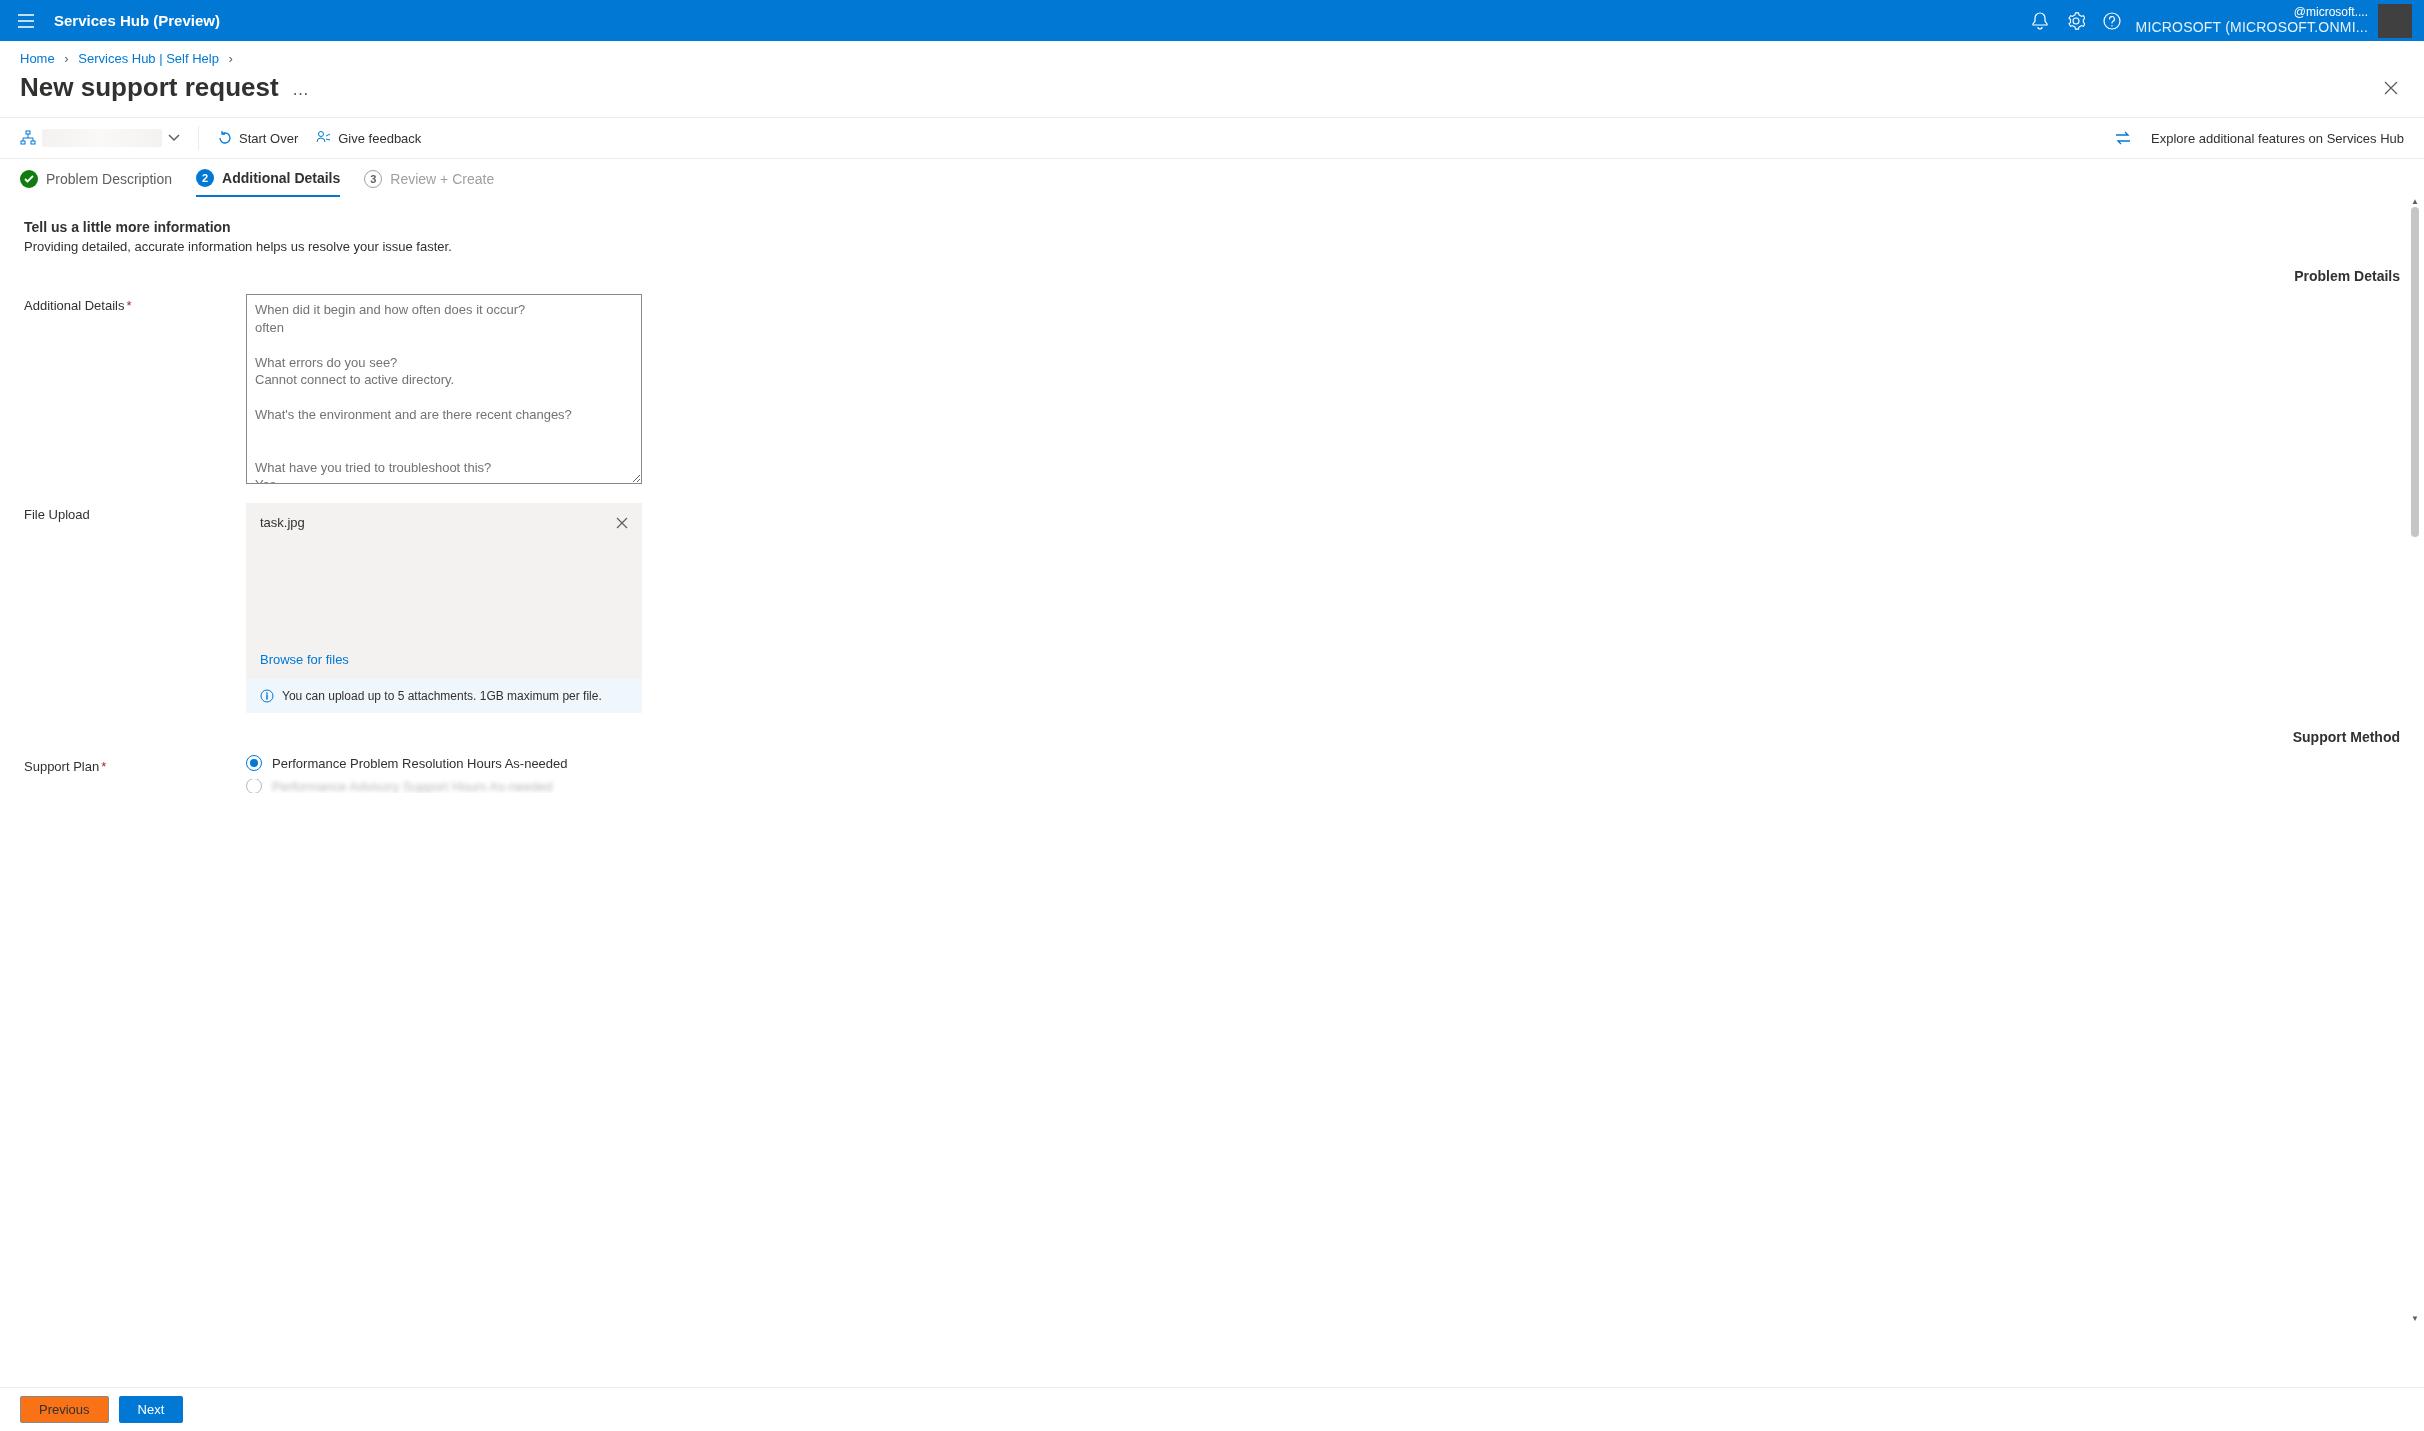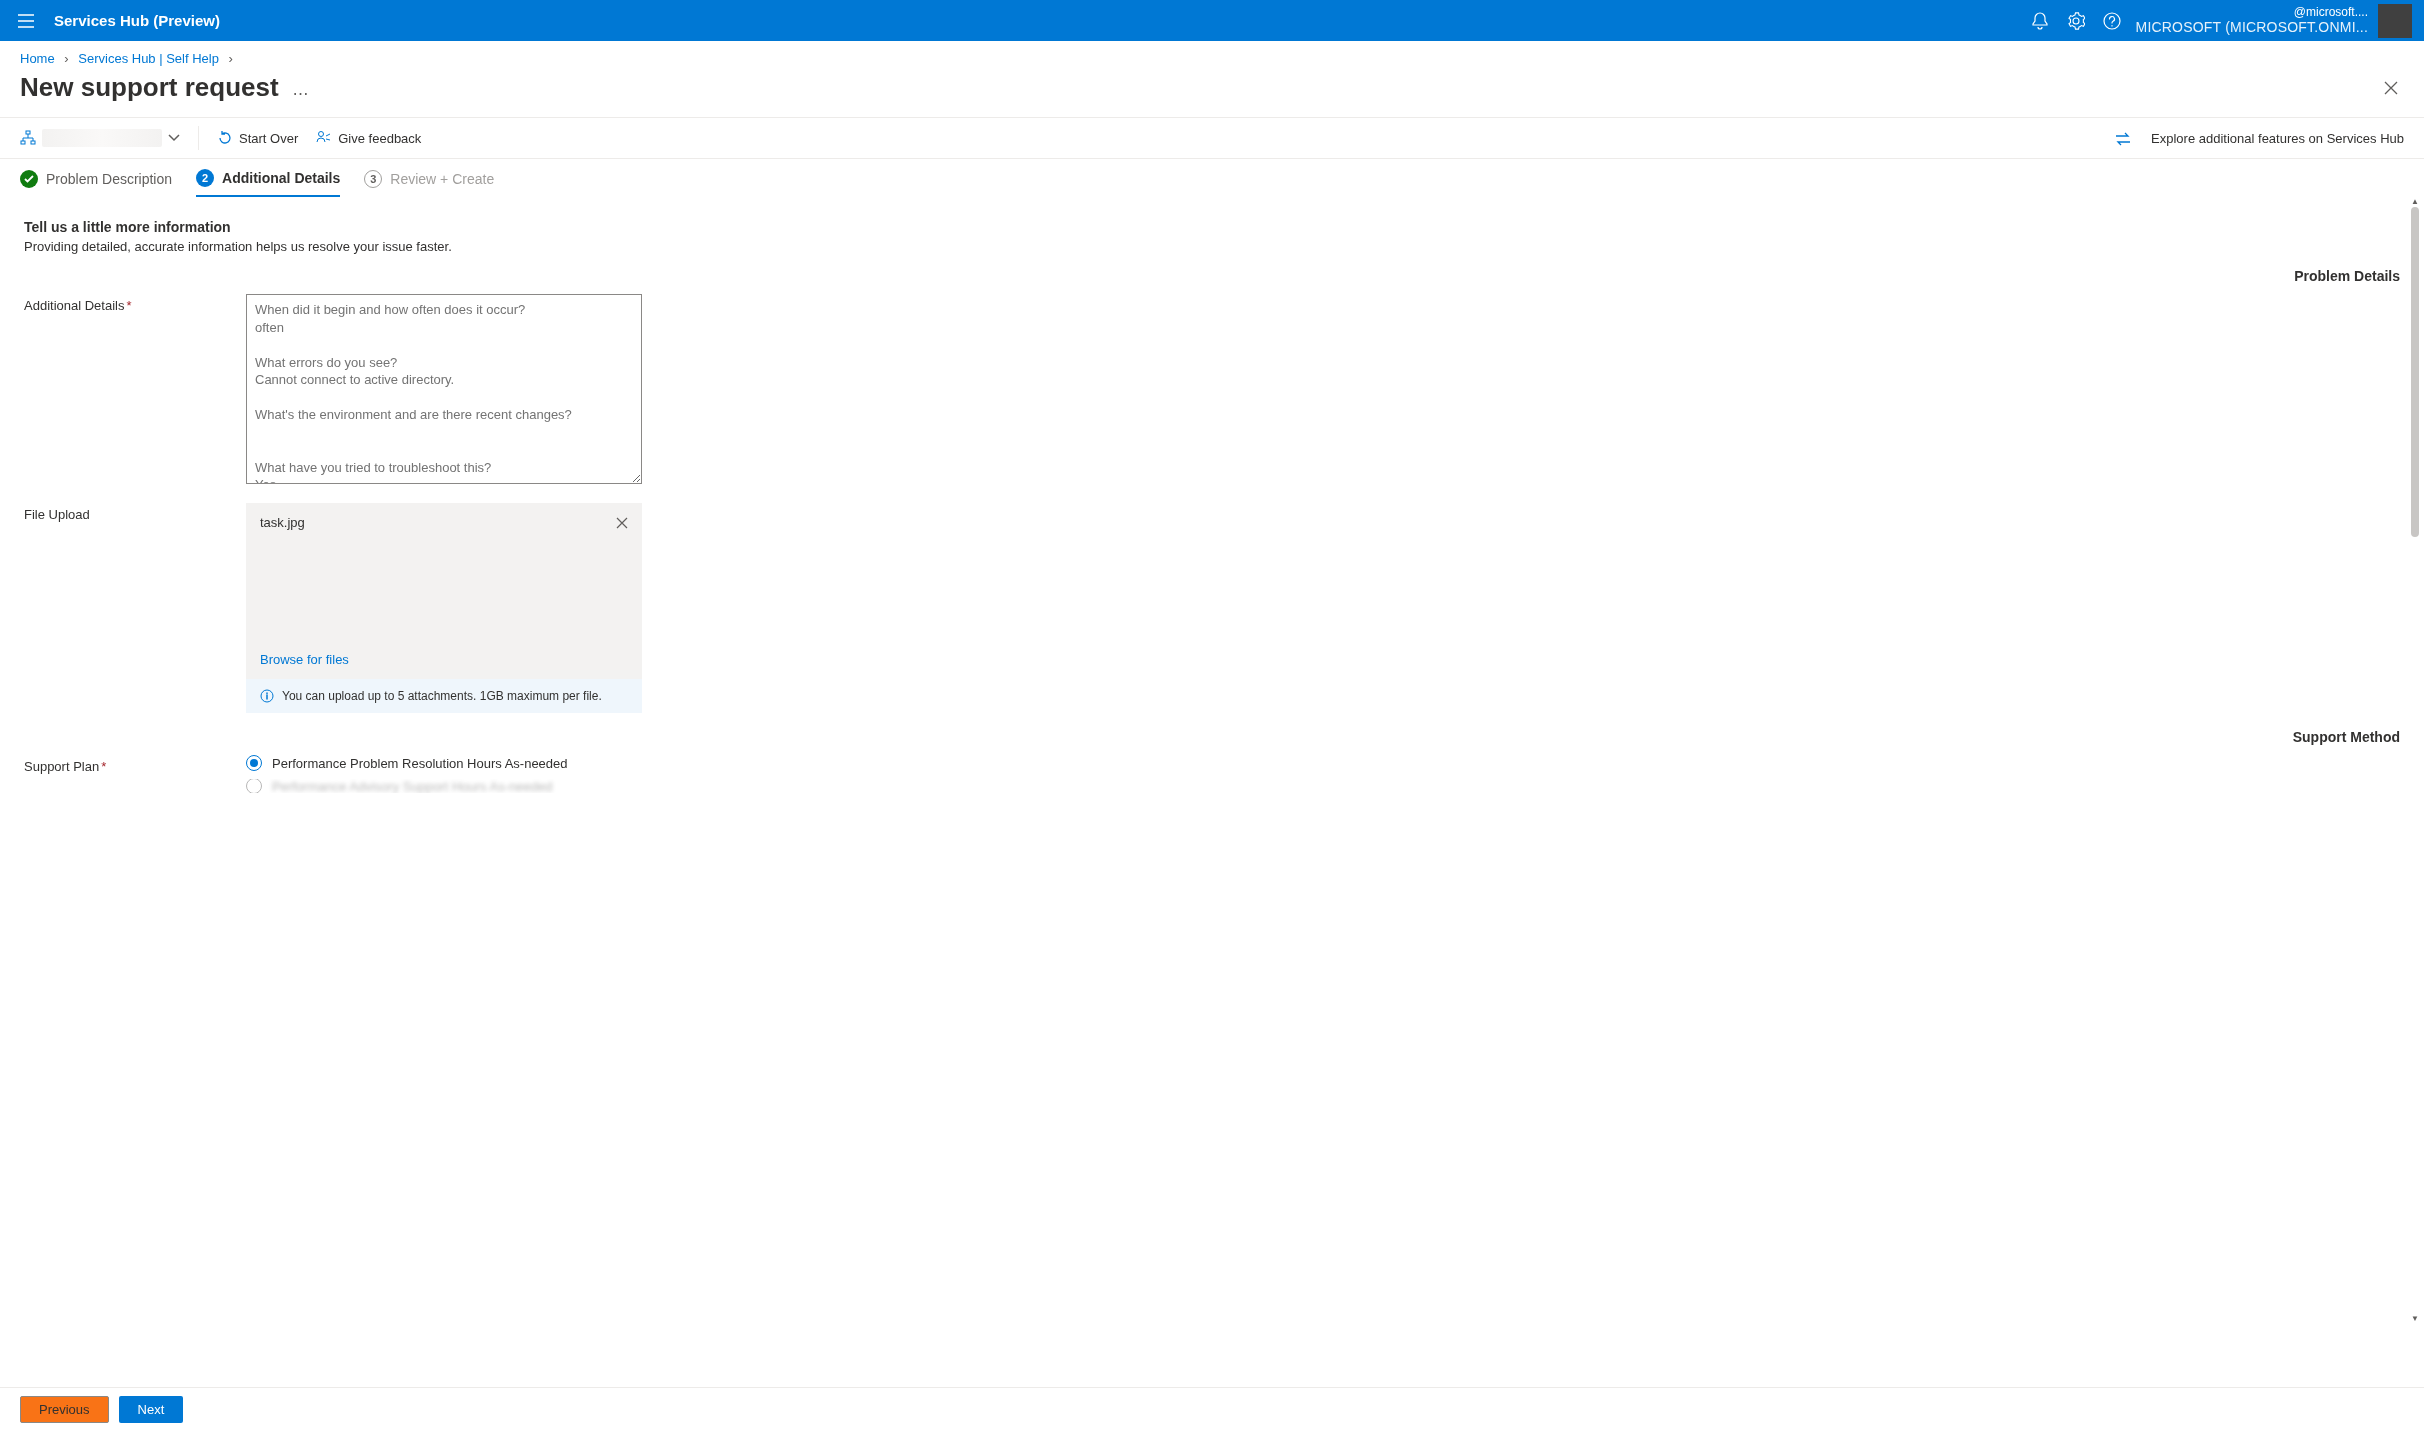--- a/index.html
+++ b/index.html
@@ -28,21 +28,21 @@
     .page-title { font-size: 26px; font-weight: 600; color: #323130; }
     .more-dots { color: #605e5c; font-size: 16px; cursor:pointer; letter-spacing:1px;}
     .close-x { font-size: 18px; color: #605e5c; cursor:pointer; padding: 6px; }
 
     
     .actionbar { border-top: 1px solid #edebe9; border-bottom: 1px solid #edebe9; padding: 8px 20px; display:flex; align-items:center; gap: 18px; }
     .action-item { display:flex; align-items:center; gap: 6px; color: #323130; font-size: 13px; cursor:pointer; }
     .action-item .icn { color: #0078d4; display:flex; }
     .action-dropdown { display:flex; align-items:center; gap: 6px; }
     .action-dd-placeholder { width: 120px; height: 18px; background: linear-gradient(90deg,#f3f2f1,#faf9f8,#f3f2f1); border-radius: 2px; }
-    .action-right { margin-left: auto; display:flex; align-items:flex-end; gap: 20px; }
+    .action-right { margin-left: auto; display:flex; align-items:center; gap: 20px; }
 
     
     .steps { display:flex; align-items:center; gap: 24px; padding: 10px 20px 4px; border-bottom: 0; }
     .step { display:flex; align-items:center; gap: 8px; color: #605e5c; font-size: 14px; padding-bottom: 8px; cursor:pointer; }
     .step .circle { width:18px; height:18px; border-radius:50%; display:flex; align-items:center; justify-content:center; font-size:11px; font-weight:600; }
     .step.done .circle { background:#107c10; color:#fff; }
     .step.active .circle { background:#0078d4; color:#fff; }
     .step.pending .circle { border:1px solid #a19f9d; color:#605e5c; background:#fff; }
     .step.active { color:#323130; font-weight:600; border-bottom: 2px solid #0078d4; }
     .step.pending { color:#a19f9d; }

